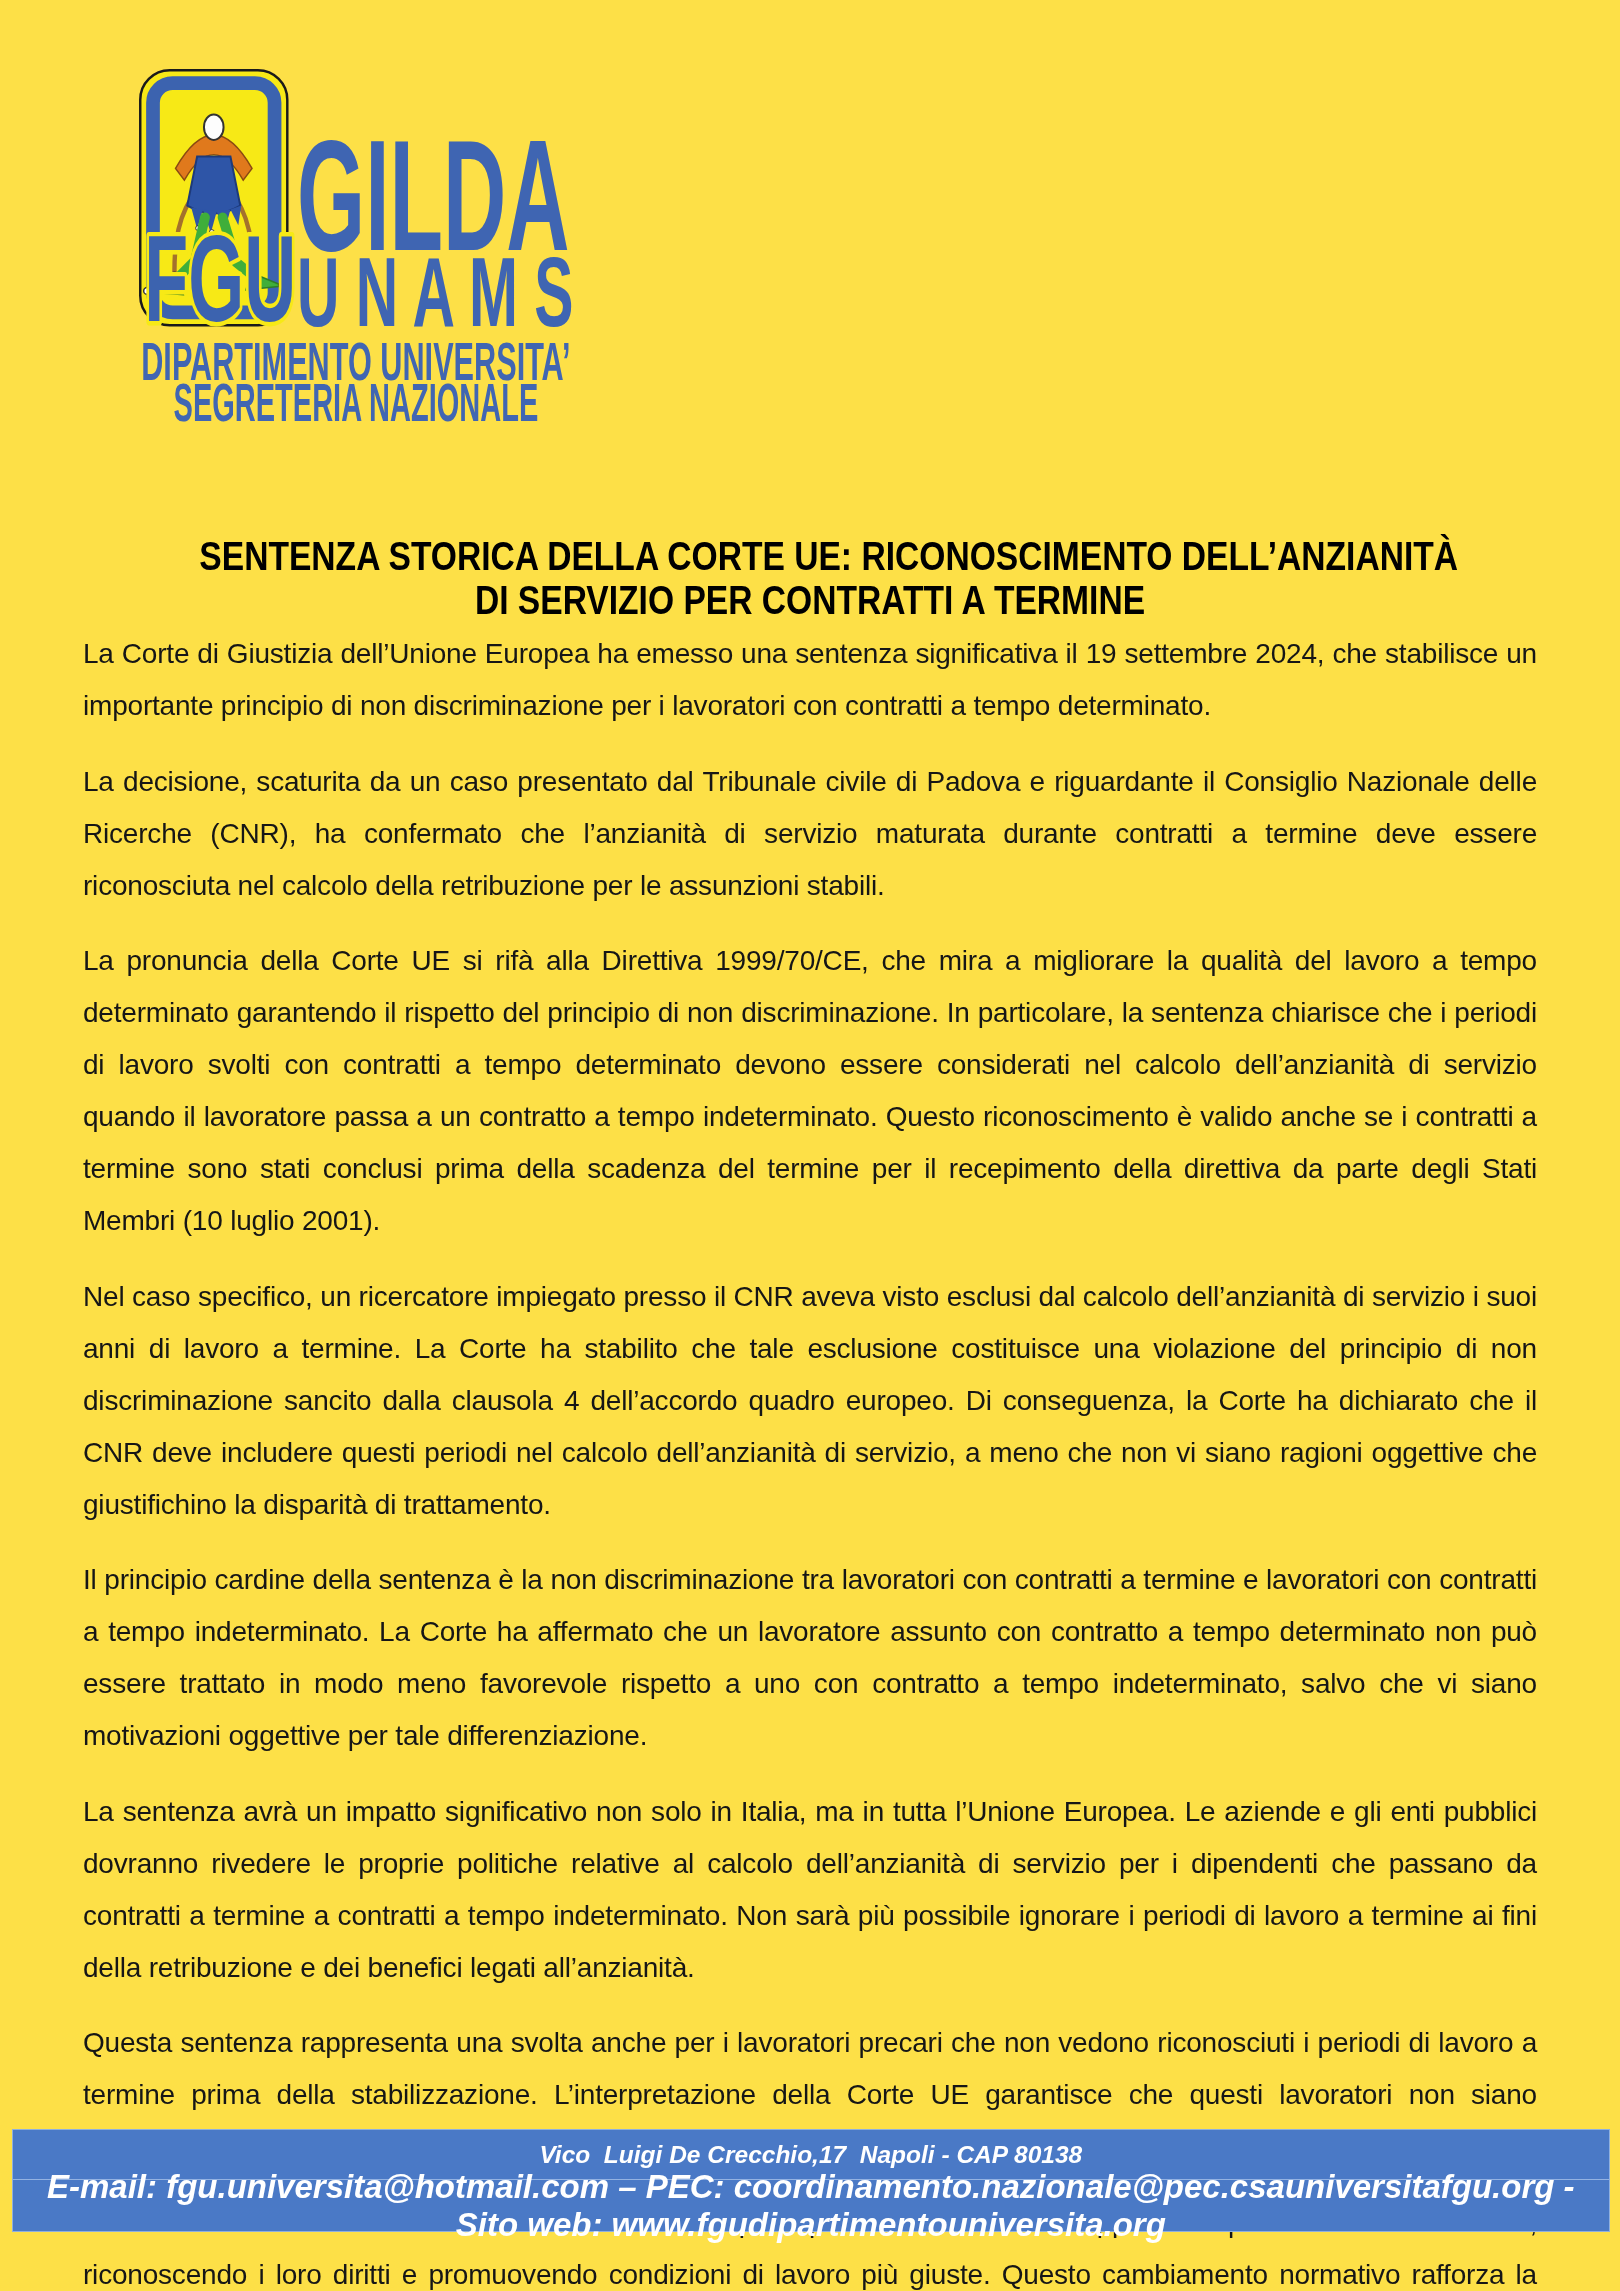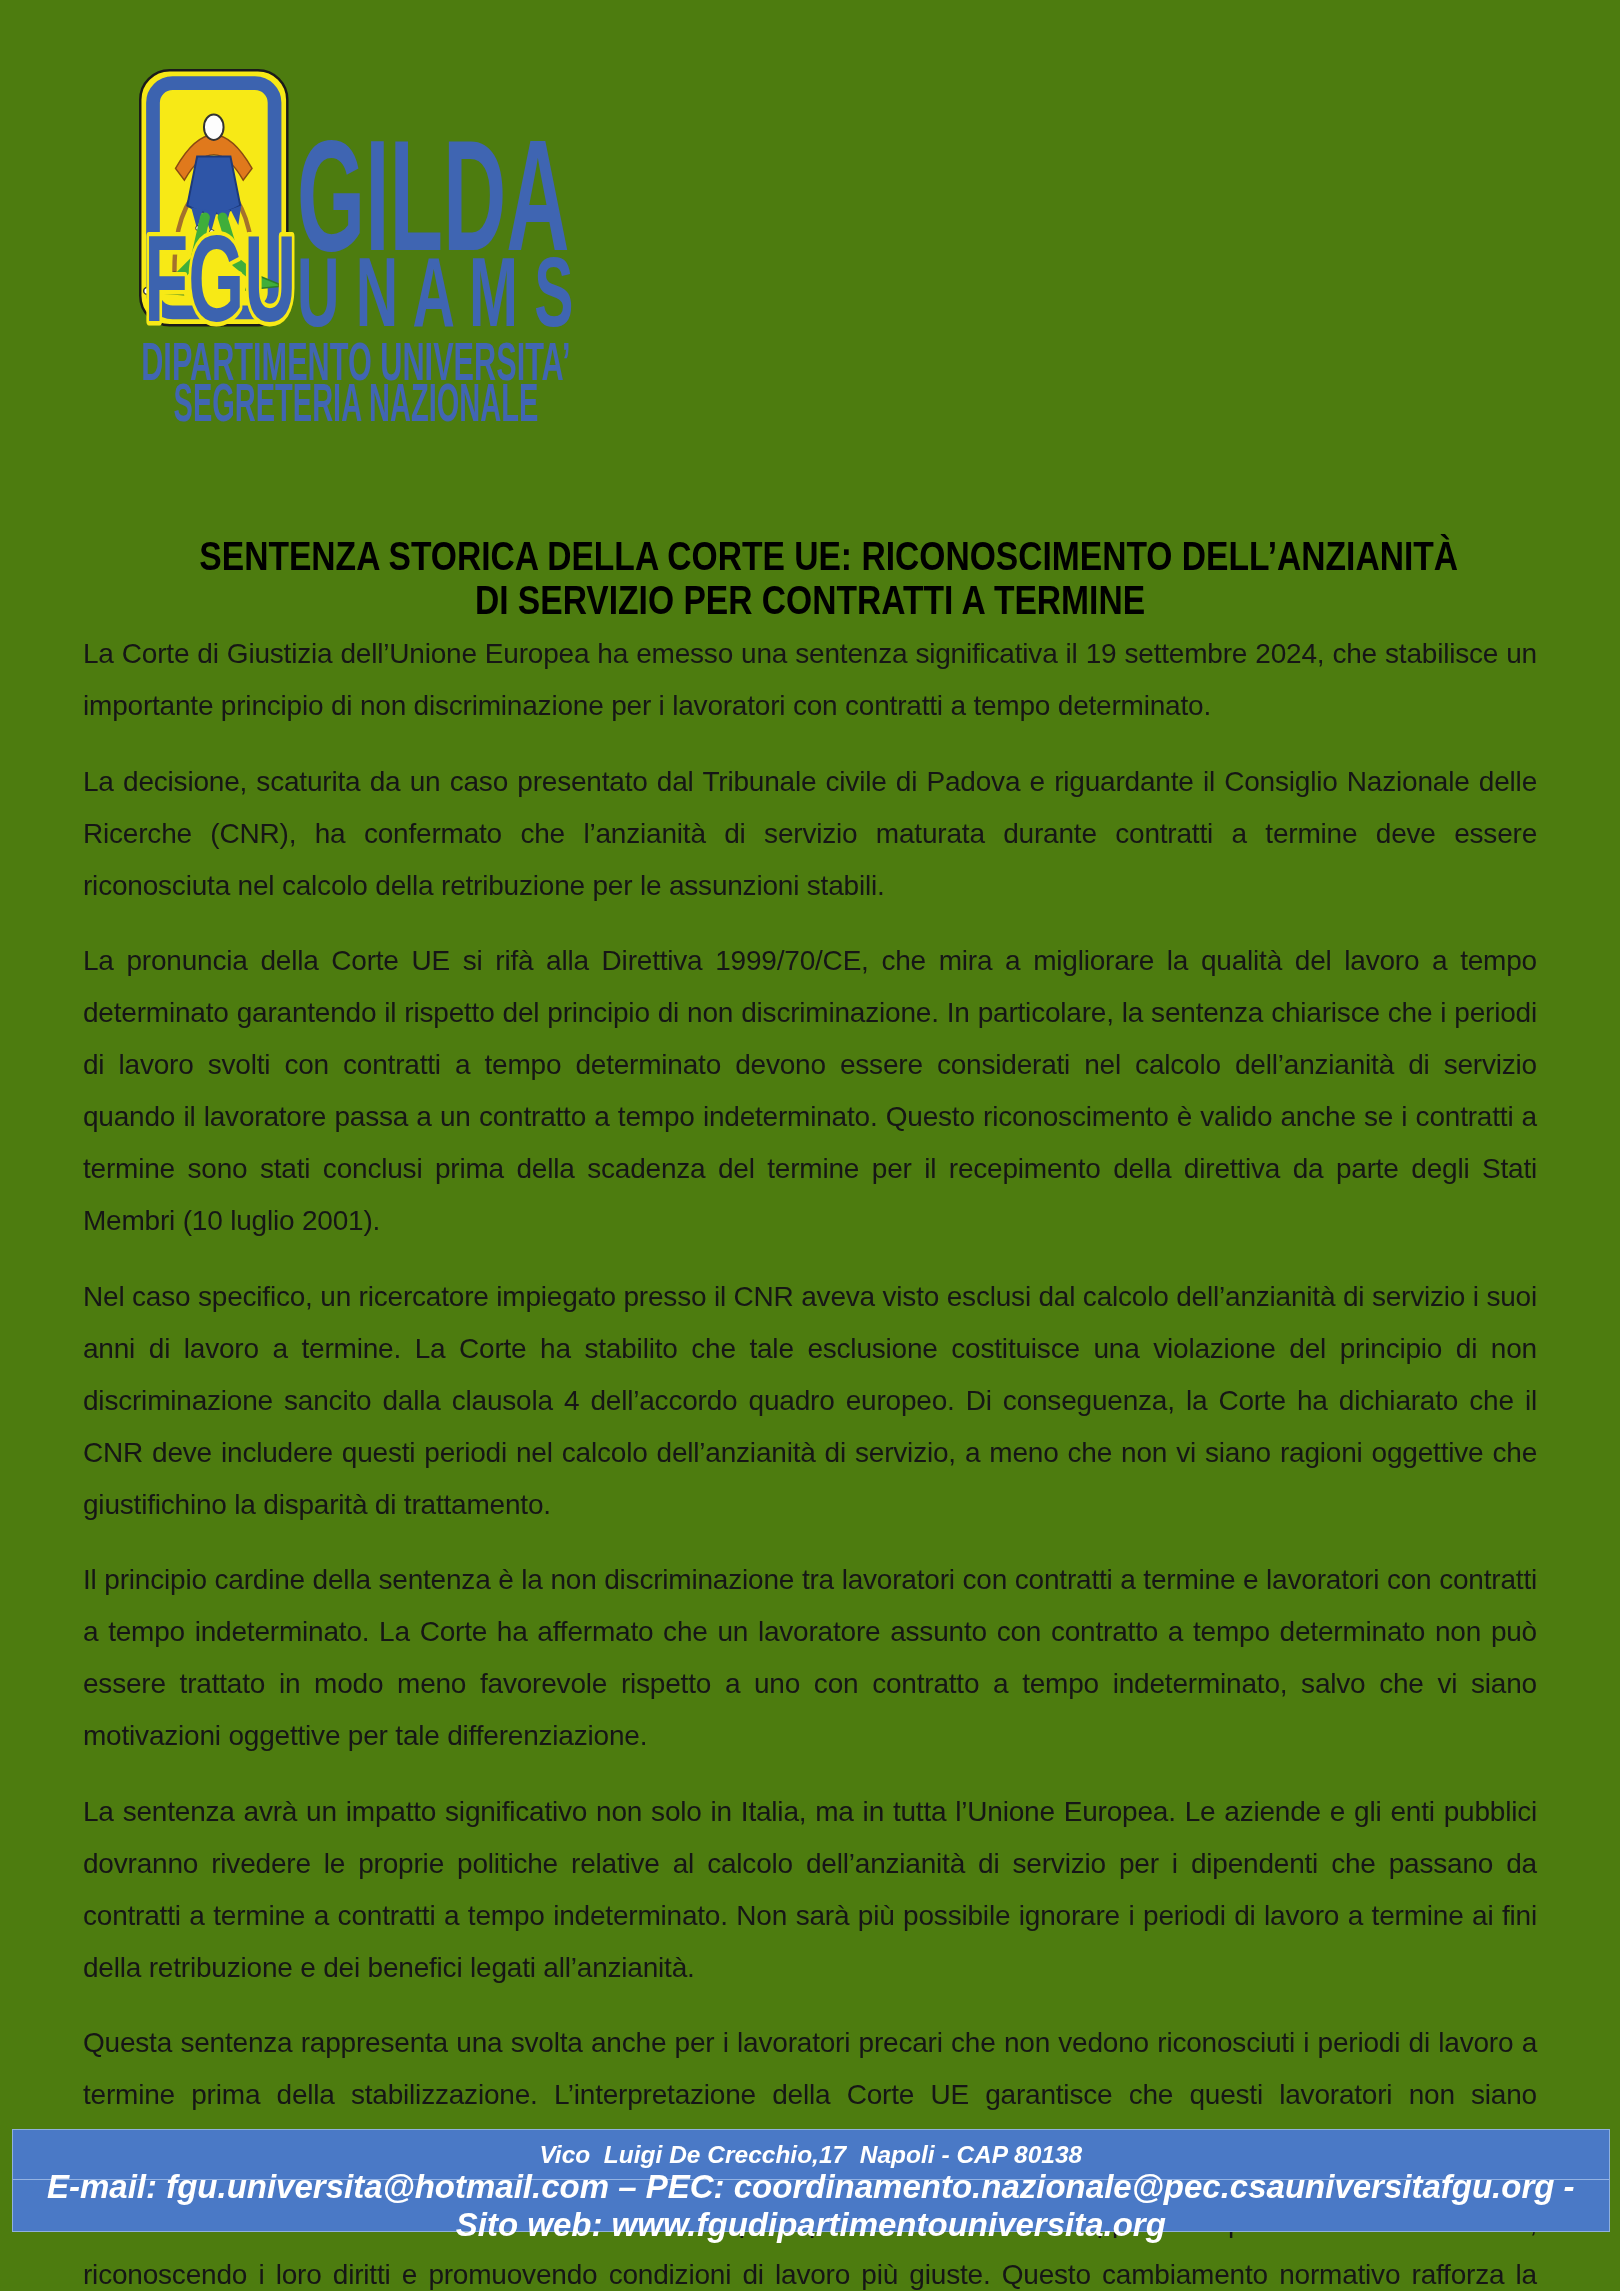--- a/index.html
+++ b/index.html
@@ -1,21 +1,21 @@
 <!DOCTYPE html>
 <html><head>
 <meta charset="utf-8">
 <style>
   * { margin: 0; padding: 0; box-sizing: border-box; }
   html, body { background: #ffffff; }
   .page {
     position: relative;
     width: 1620px;
     height: 2292px;
-    background: #4d7c0f;
+    background: #fde047;
     font-family: "Liberation Sans", sans-serif;
     overflow: hidden;
   }
 
   
   .logo-svg {
     position: absolute;
     left: 103px;
     top: 29px;
     width: 647px;

